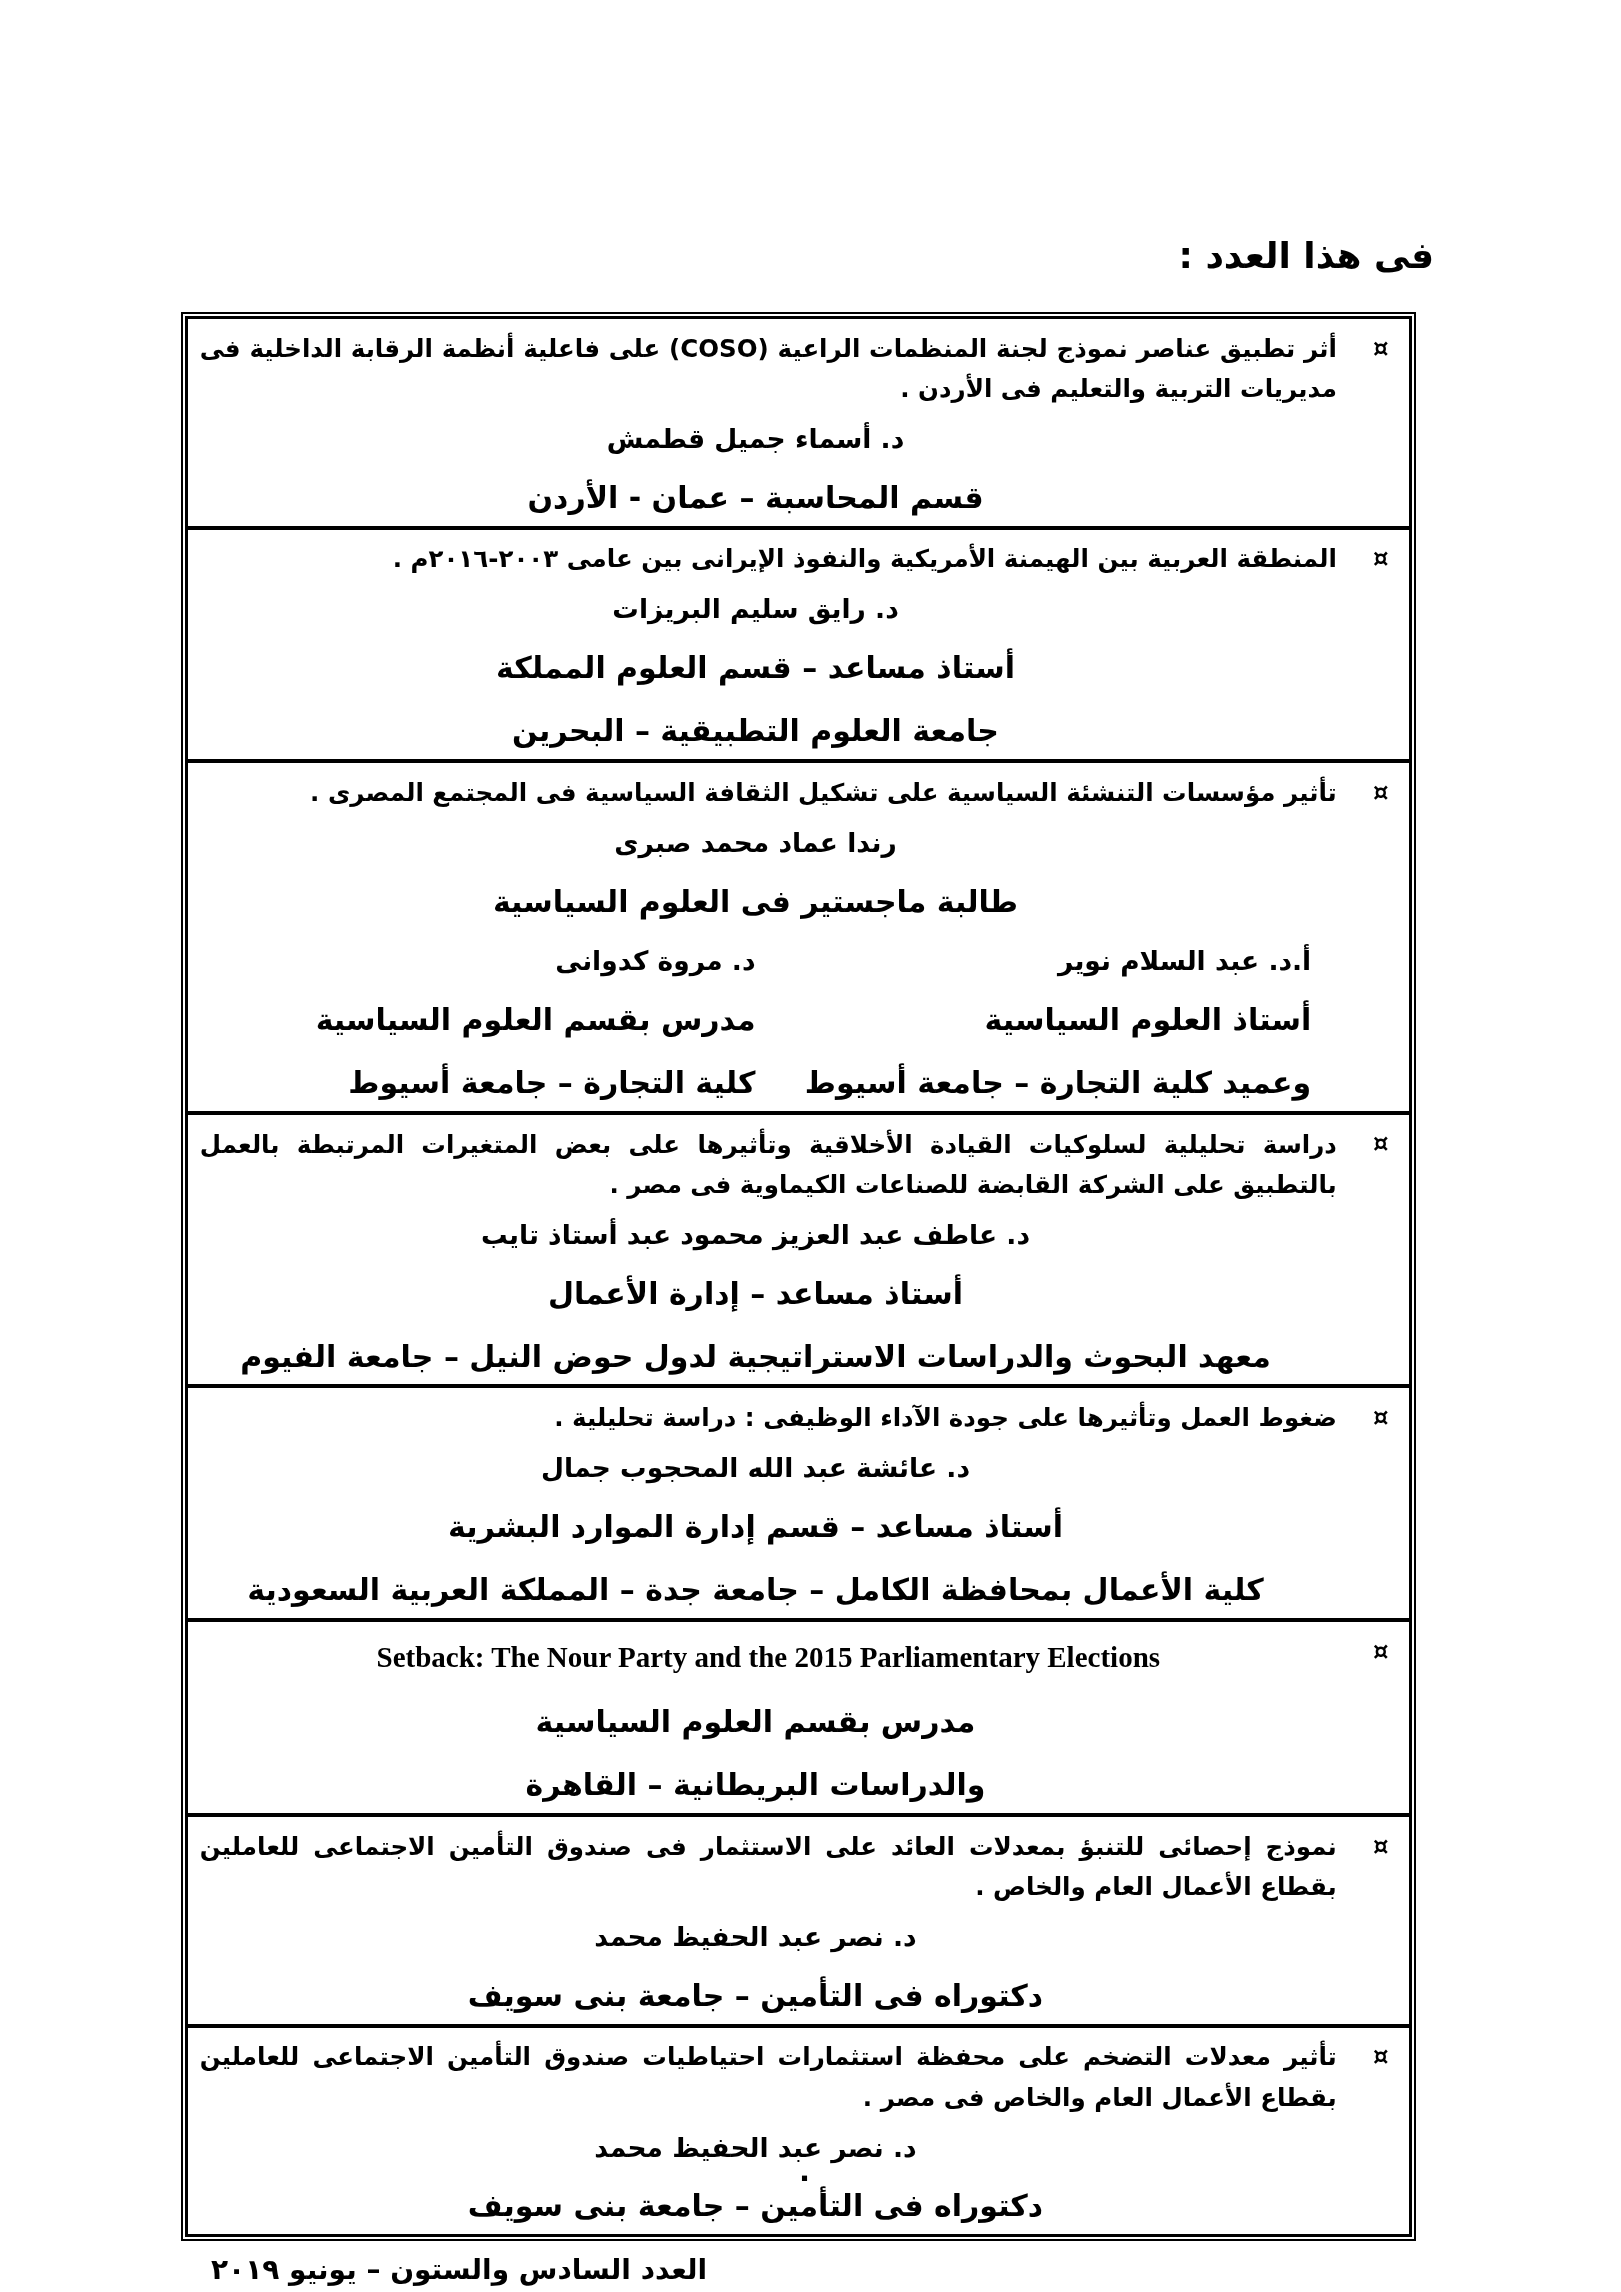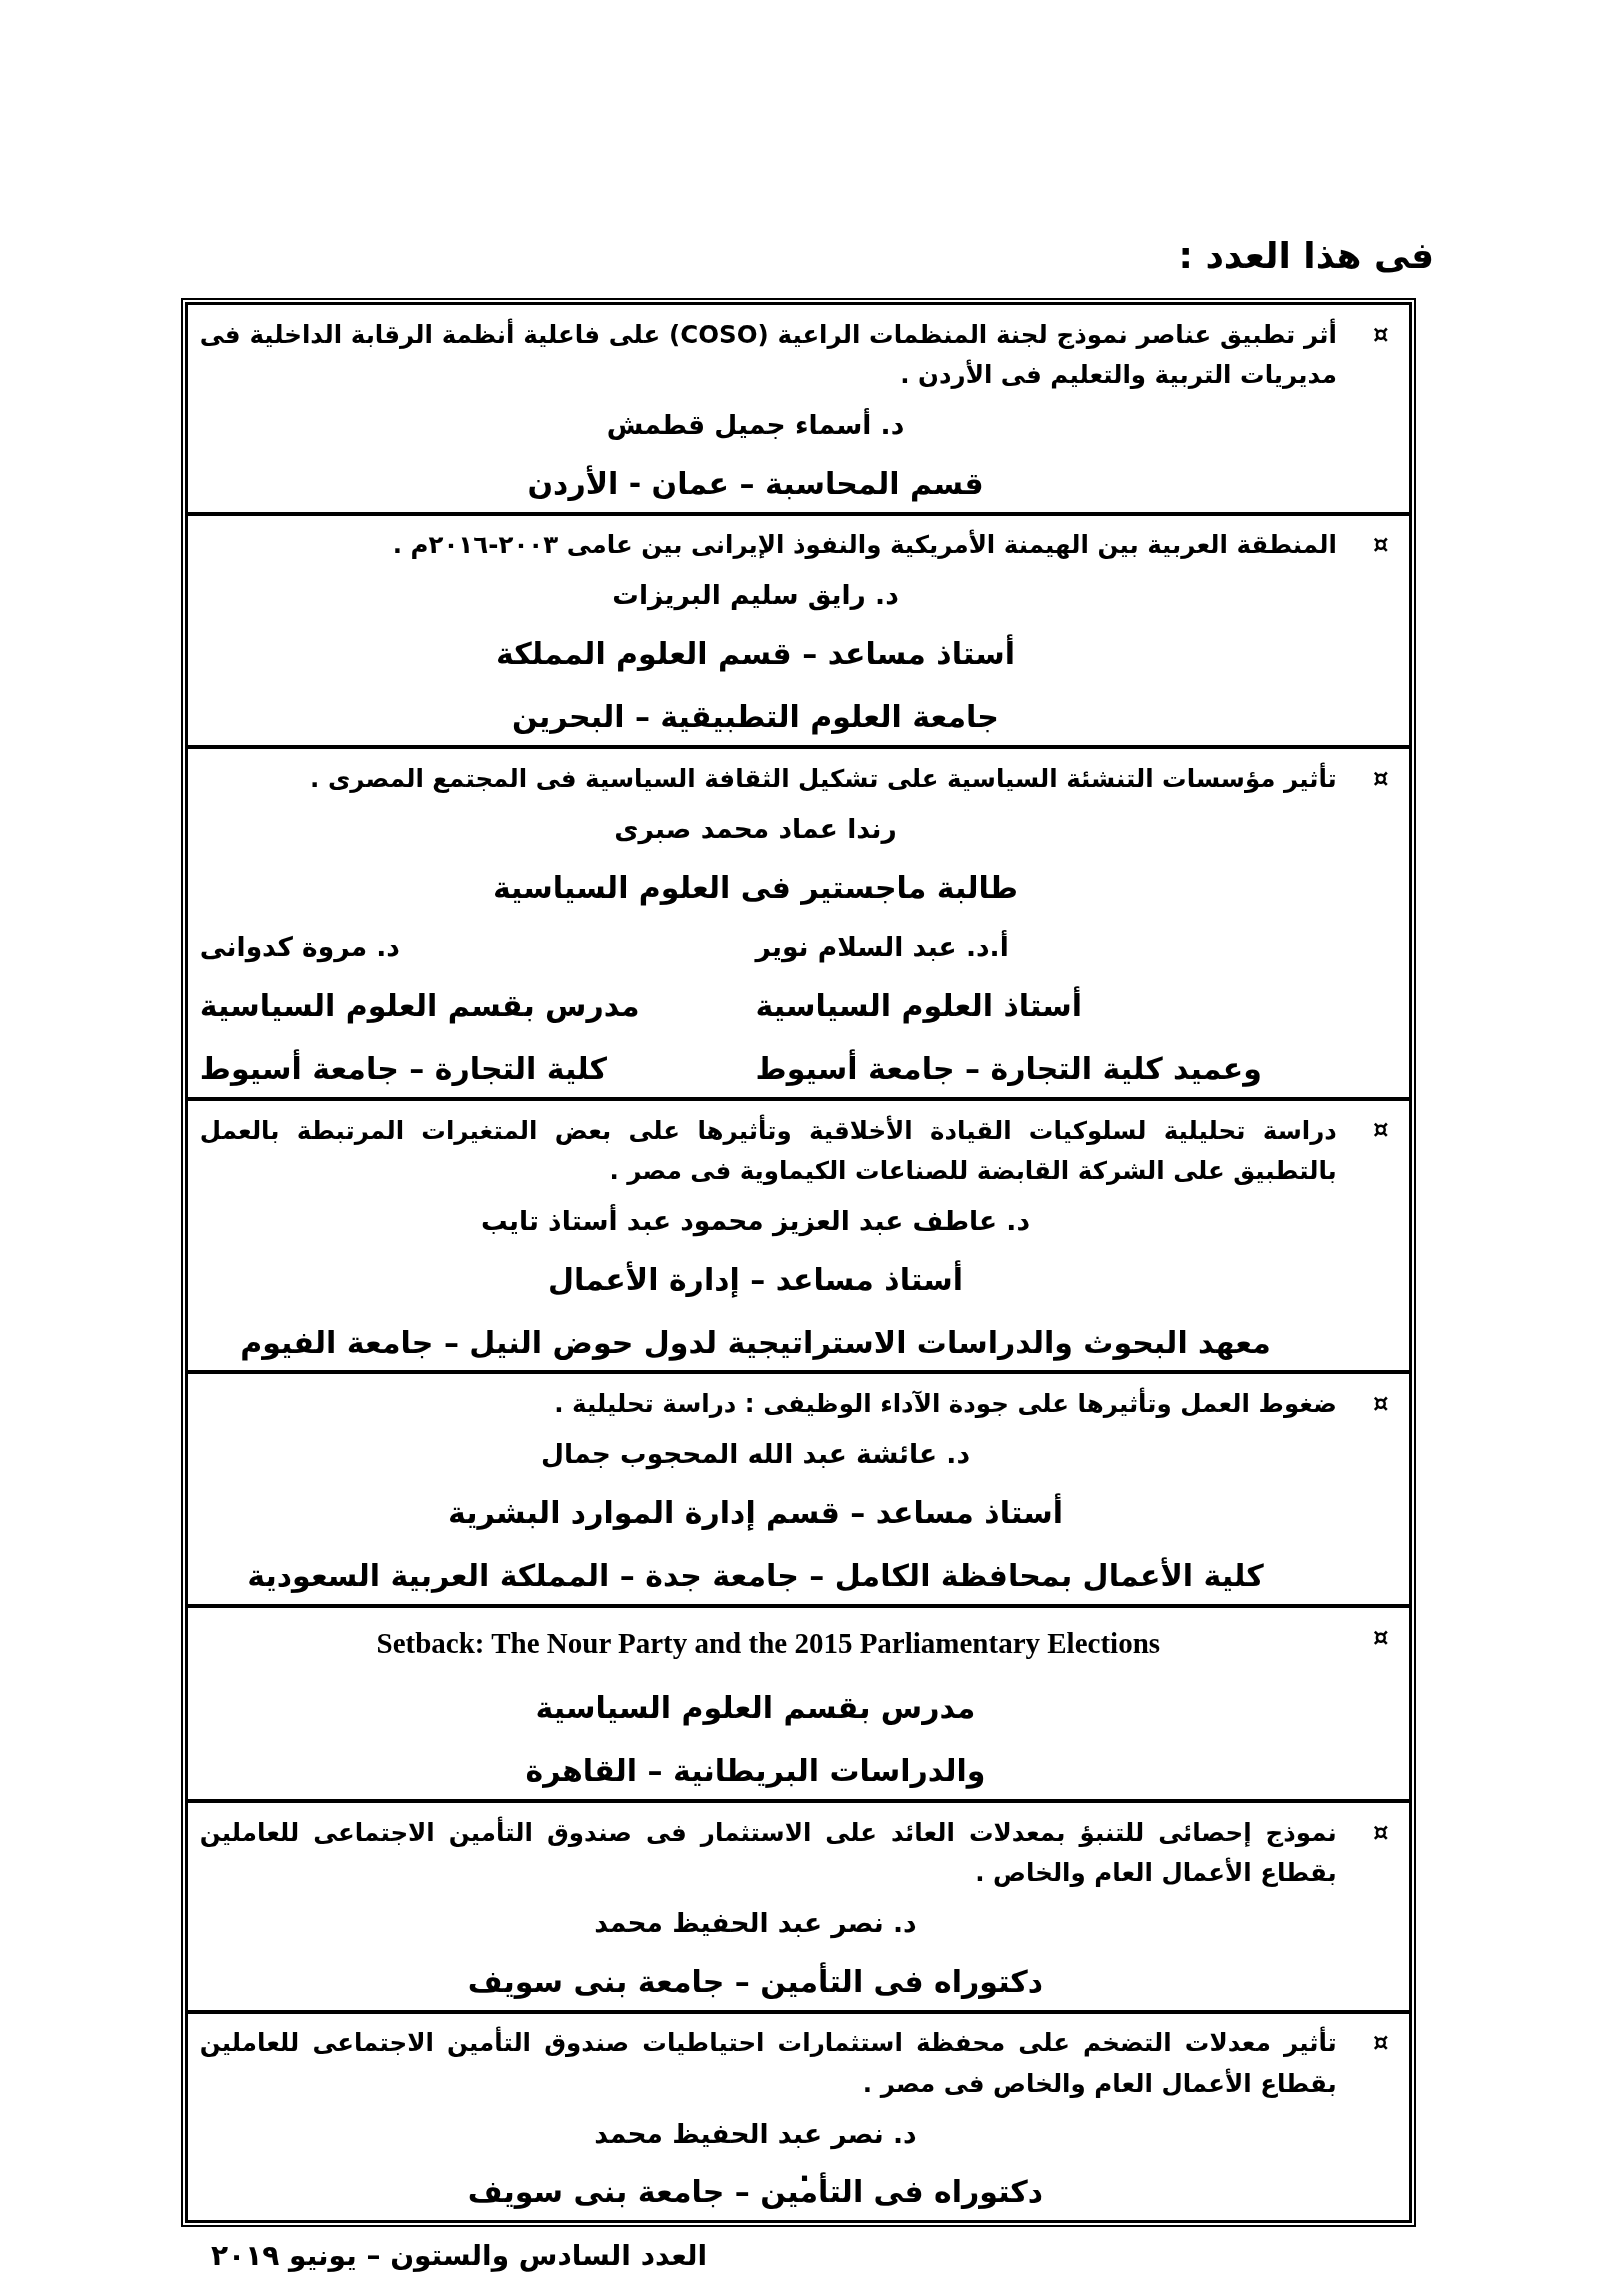--- a/index.html
+++ b/index.html
@@ -9,21 +9,21 @@
     color:#000;
   }
   .page { position:relative; width:1621px; height:2293px; overflow:hidden; background:#fff; }
 
   .heading {
     direction:rtl;
     text-align:right;
     font-size:36px;
     font-weight:bold;
     margin:0;
-    padding:235px 187px 22px 0;
+    padding:235px 187px 36px 0;
     letter-spacing:0;
   }
 
   .toc {
     margin:0 205px 0 181px;
     border:2px solid #000;
     padding:2px;
   }
 
   .row {
@@ -55,21 +55,21 @@
     font-family:"Liberation Serif", serif;
     font-size:29px;
     padding-top:2px;
   }
 
   .center { text-align:center; padding-right:86px; }
   .author { font-size:26.5px; font-weight:bold; margin-top:11.8px; line-height:1.35; }
   .affil  { font-size:30px; font-weight:bold; margin-top:18px; line-height:1.5; }
 
   .cols { display:flex; margin-top:7.8px; }
-  .col  { flex:1; text-align:left; }
+  .col  { flex:1; text-align:right; }
 
   .footer {
     direction:rtl;
     width:fit-content;
     margin:11.8px 0 0 211px;
     font-size:28px;
     font-weight:bold;
     white-space:nowrap;
   }
 

